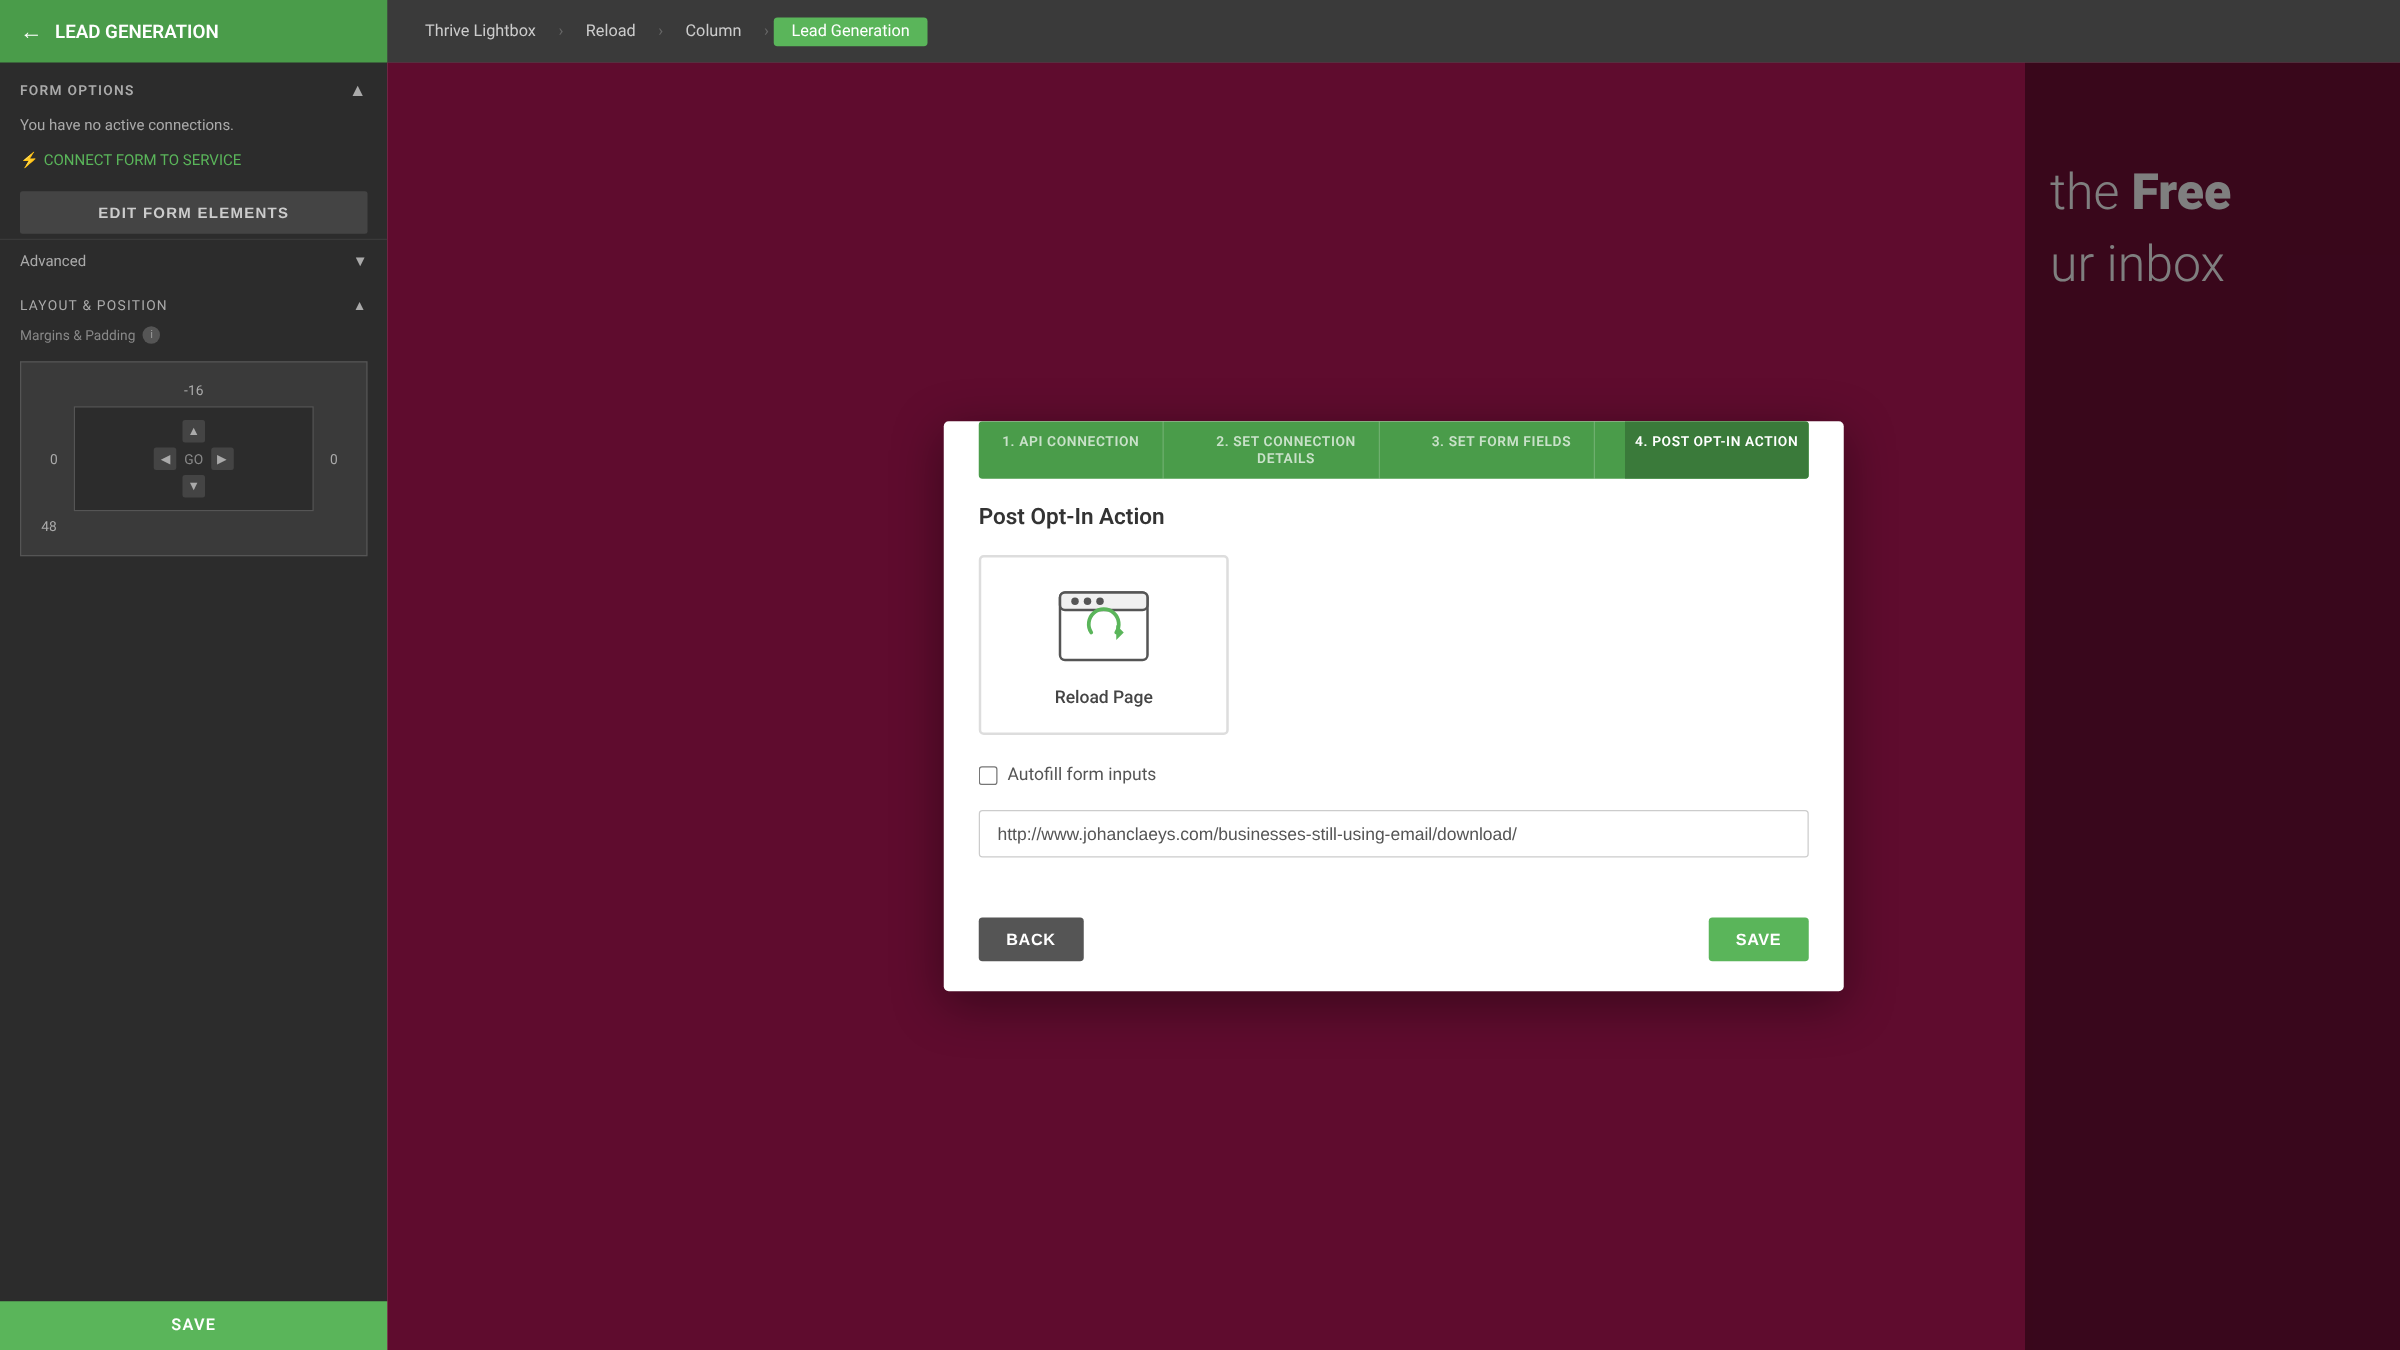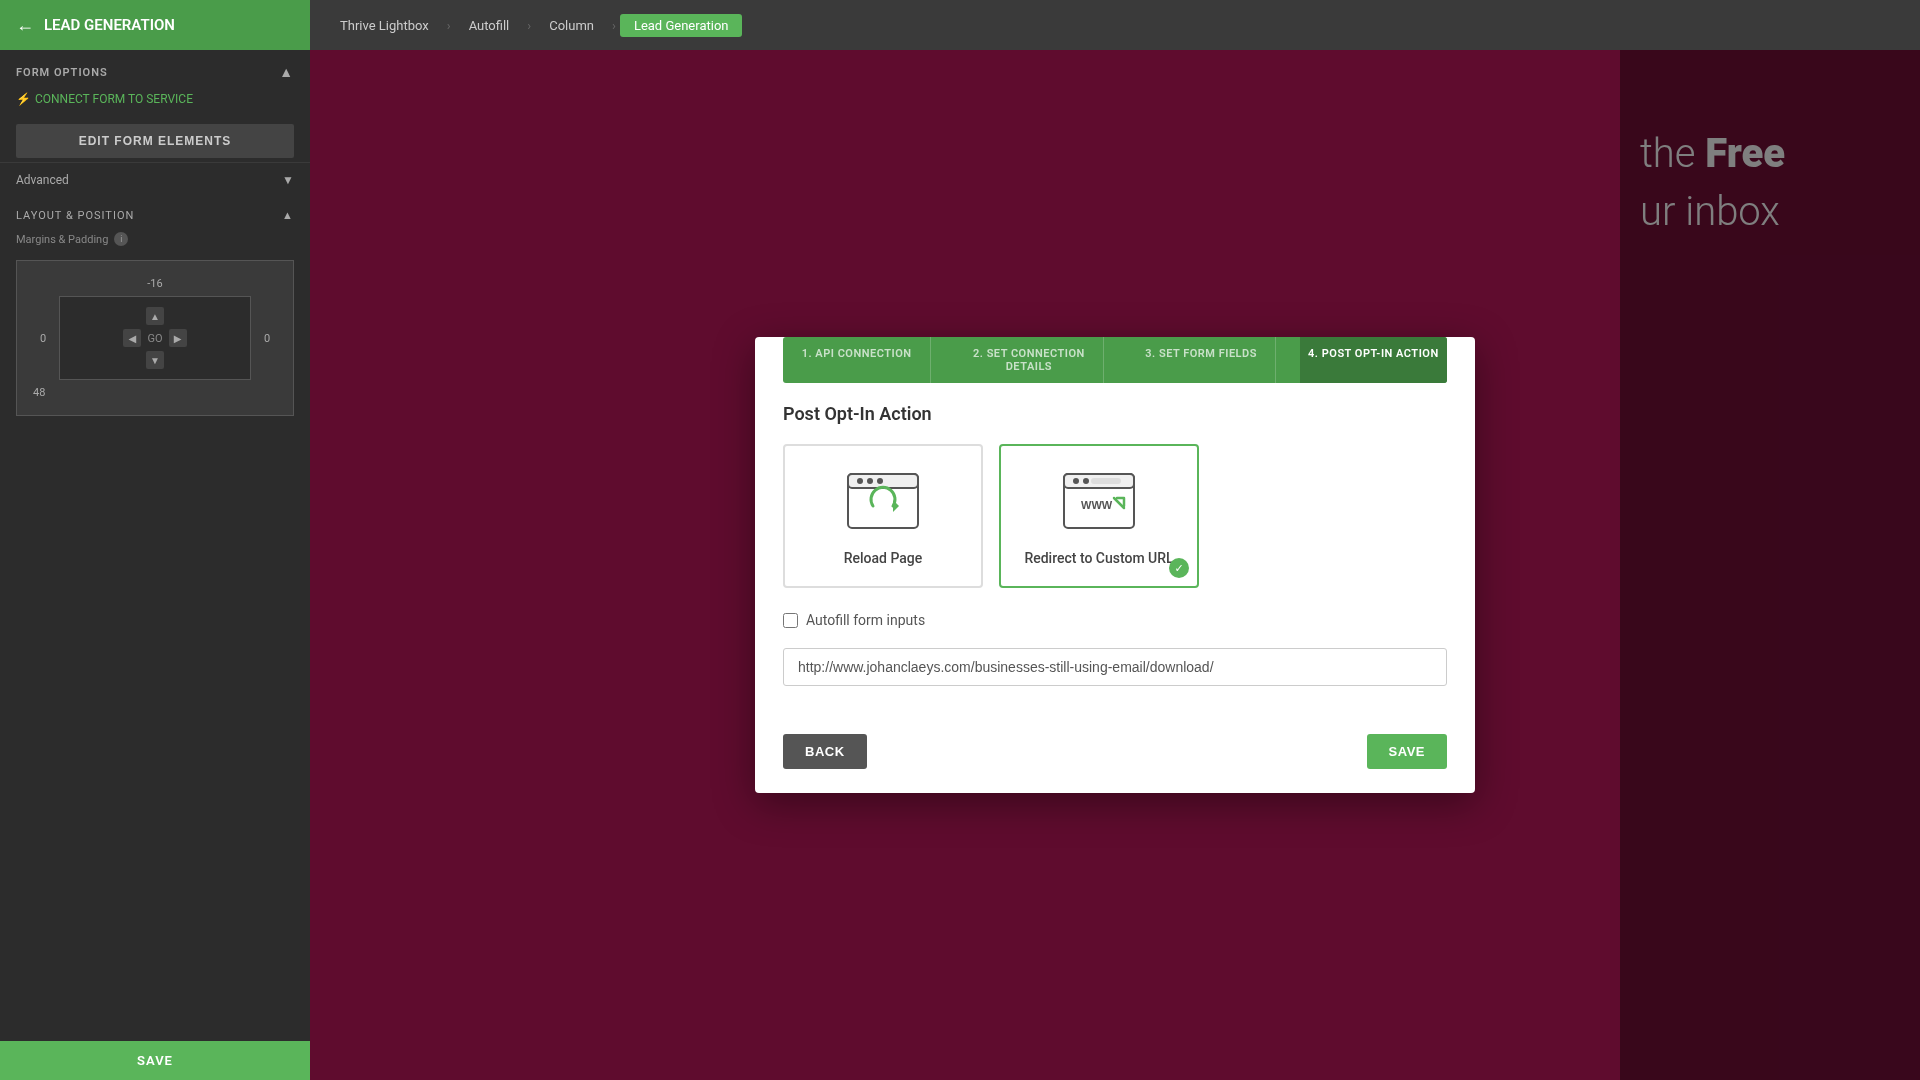--- a/index.html
+++ b/index.html
@@ -535,20 +535,21 @@
   <div class="sidebar-header">
     <span class="sidebar-header-back">←</span>
     <span class="sidebar-header-title">LEAD GENERATION</span>
   </div>
 
   <div class="sidebar-section-title">
     <span>Form Options</span>
     <span class="chevron">▲</span>
   </div>
 
+  <div class="sidebar-info">You have no active connections.</div>
 
   <div class="sidebar-link">CONNECT FORM TO SERVICE</div>
 
   <button class="sidebar-btn">EDIT FORM ELEMENTS</button>
 
   <div class="sidebar-subsection">
     <span>Advanced</span>
     <span>▼</span>
   </div>
 
@@ -589,21 +590,21 @@
   </div>
 
   <div style="margin-top: auto;">
     <div class="sidebar-save-bar">SAVE</div>
   </div>
 </div>
 
 <div class="top-bar">
   <span class="breadcrumb-item">Thrive Lightbox</span>
   <span class="breadcrumb-sep">›</span>
-  <span class="breadcrumb-item">Autofill</span>
+  <span class="breadcrumb-item">Reload</span>
   <span class="breadcrumb-sep">›</span>
   <span class="breadcrumb-item">Column</span>
   <span class="breadcrumb-sep">›</span>
   <span class="breadcrumb-item active">Lead Generation</span>
 </div>
 
 <div class="main-content">
 
   <div class="right-teaser">
     <div class="teaser-text">the <strong>Free</strong></div>
@@ -645,36 +646,20 @@
               <circle cx="17" cy="15" r="3" class="browser-dot"></circle>
               <circle cx="27" cy="15" r="3" class="browser-dot"></circle>
               <circle cx="37" cy="15" r="3" class="browser-dot"></circle>
 
               <path d="M30 40 A12 12 0 1 1 50 40" fill="none" stroke="#5ab55a" stroke-width="3" stroke-linecap="round"></path>
               <polygon points="50,34 56,40 50,46" fill="#5ab55a"></polygon>
             </svg>
             <span class="card-label">Reload Page</span>
           </div>
 
-          <div class="action-card selected">
-            <svg class="card-icon" viewBox="0 0 80 70">
-              <rect x="5" y="8" width="70" height="54" rx="4" class="browser-frame"></rect>
-              <rect x="5" y="8" width="70" height="14" rx="4" fill="#f0f0f0" stroke="#555" stroke-width="2"></rect>
-              <circle cx="17" cy="15" r="3" class="browser-dot"></circle>
-              <circle cx="27" cy="15" r="3" class="browser-dot"></circle>
-              <rect x="32" y="12" width="30" height="6" rx="3" fill="#ddd"></rect>
-
-              <text x="22" y="43" font-size="11" font-weight="bold" fill="#555" font-family="sans-serif">WWW</text>
-
-              <path d="M55 32 L65 42" stroke="#5ab55a" stroke-width="2.5" stroke-linecap="round"></path>
-              <path d="M58 32 L65 32 L65 40" fill="none" stroke="#5ab55a" stroke-width="2.5" stroke-linecap="round" stroke-linejoin="round"></path>
-            </svg>
-            <span class="card-label">Redirect to Custom URL</span>
-            <div class="check-badge">✓</div>
-          </div>
 
 
         </div>
 
         <div class="autofill-row">
           <input type="checkbox" class="autofill-checkbox" style="">
           <span class="autofill-label">Autofill form inputs</span>
         </div>
 
         <div class="url-input-container">

